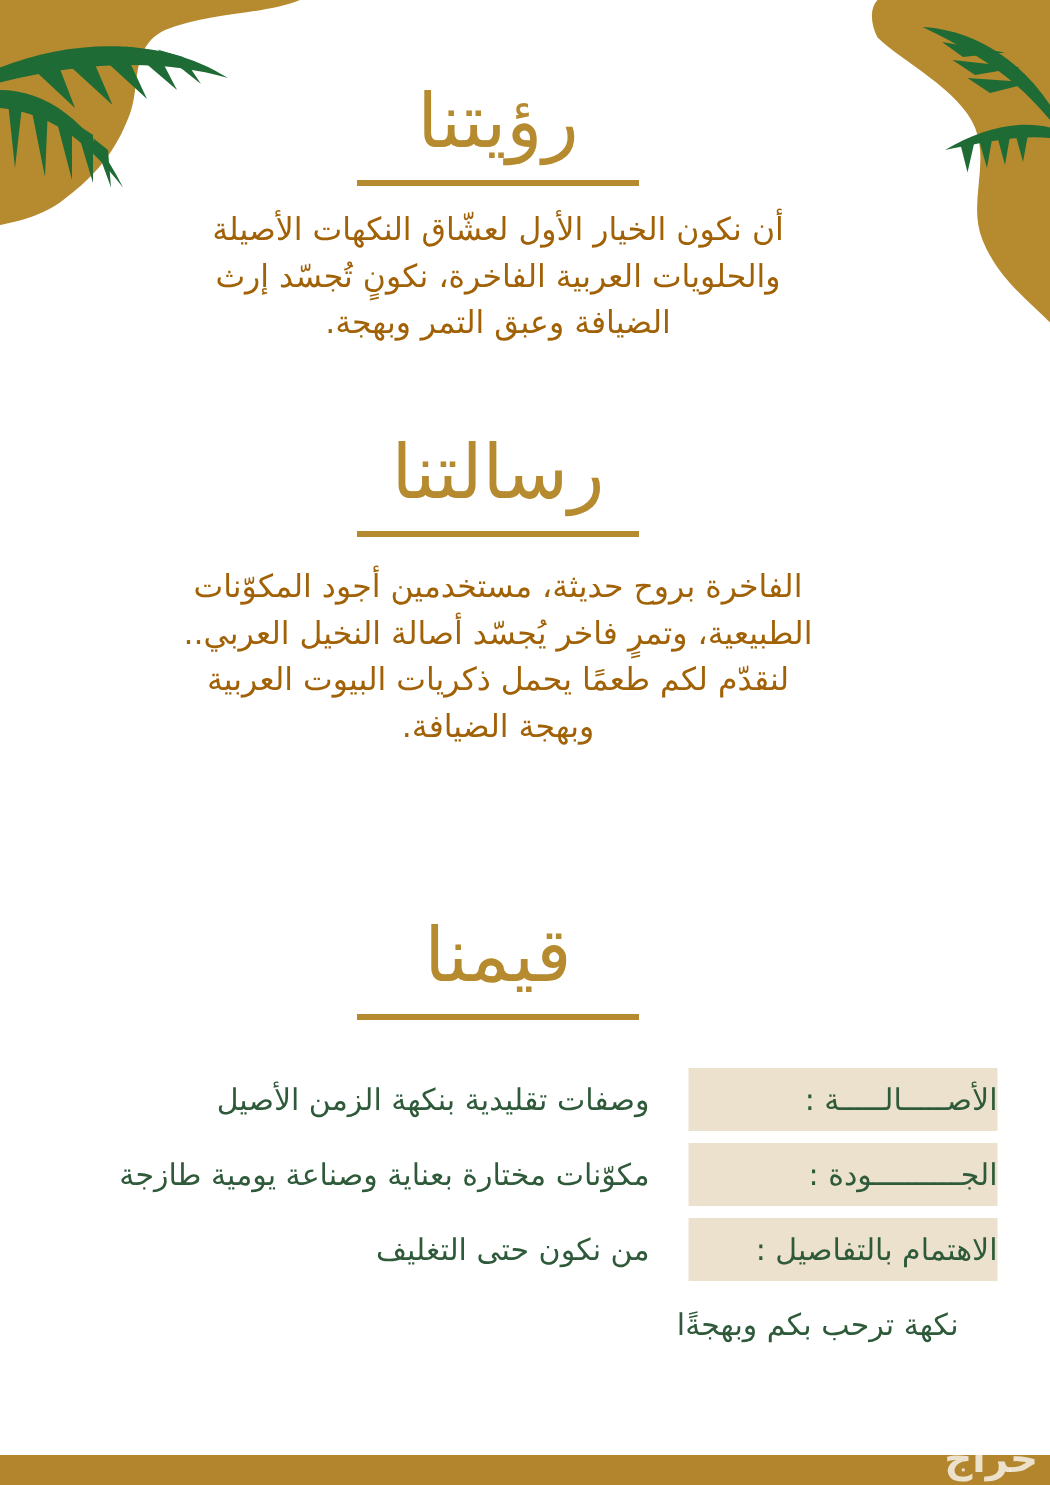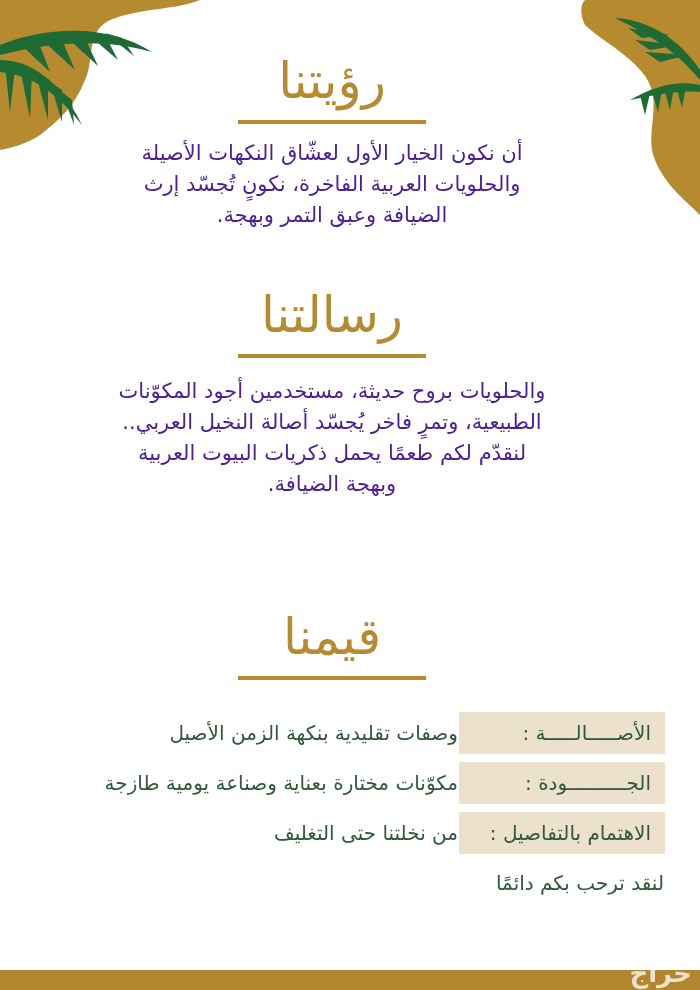--- a/index.html
+++ b/index.html
@@ -17,21 +17,21 @@
       font-weight: normal;
       line-height: 1;
       letter-spacing: 1px;
     }
     .rule {
       height: 4px;
       background: #b68a2e;
       margin: 0 auto;
     }
     .body-text {
-      color: #4c1d95;
+      color: #a16207;
       font-family: "DejaVu Sans", sans-serif;
       font-size: 21px;
       line-height: 31px;
       margin: 16px auto;
       direction: rtl;
     }
 
     .values { position: absolute; left: 0; top: 712px; width: 700px; }
     .value-row {
       position: absolute;
@@ -42,29 +42,29 @@
       align-items: center;
       direction: rtl;
     }
     .value-label {
       width: 206px;
       height: 42px;
       background: #ebe1cc;
       color: #2e5a3a;
       font-size: 20px;
       line-height: 42px;
-      padding-right: 14px;
+      padding-right: 0;
       text-align: right;
       white-space: nowrap;
     }
     .value-desc {
       color: #2e5a3a;
       font-size: 20px;
       line-height: 42px;
-      padding-right: 1px;
+      padding-right: 26px;
       white-space: nowrap;
     }
 
     .footer-bar {
       position: absolute; left: 0; bottom: 0; width: 700px; height: 20px;
       background: #b3862e;
     }
     .watermark {
       position: absolute; right: 8px; bottom: 2px;
       font-size: 26px; color: rgba(255,255,255,0.75);
@@ -114,21 +114,21 @@
     <div>أن نكون الخيار الأول لعشّاق النكهات الأصيلة</div>
     <div>والحلويات العربية الفاخرة، نكونٍ تُجسّد إرث</div>
     <div>الضيافة وعبق التمر وبهجة.</div>
   </div>
 </section>
 
 <section class="section" style="top:290px;">
   <h1 class="heading">رسالتنا</h1>
   <div class="rule" style="width:188px; margin-top:14px;"></div>
   <div class="body-text" style="margin-top:18px; width:480px;">
-    <div>والحلويات بروح حديثة، مستخدمين أجود المكوّنات</div>
+    <div>الفاخرة بروح حديثة، مستخدمين أجود المكوّنات</div>
     <div>الطبيعية، وتمرٍ فاخر يُجسّد أصالة النخيل العربي..</div>
     <div>لنقدّم لكم طعمًا يحمل ذكريات البيوت العربية</div>
     <div>وبهجة الضيافة.</div>
   </div>
 </section>
 
 <section class="section" style="top:612px;">
   <h1 class="heading">قيمنا</h1>
   <div class="rule" style="width:188px; margin-top:14px;"></div>
 </section>
@@ -137,21 +137,21 @@
   <div class="value-row" style="top:0;">
     <div class="value-label">الأصـــــالـــــة :</div>
     <div class="value-desc">وصفات تقليدية بنكهة الزمن الأصيل</div>
   </div>
   <div class="value-row" style="top:50px;">
     <div class="value-label">الجــــــــــودة :</div>
     <div class="value-desc">مكوّنات مختارة بعناية وصناعة يومية طازجة</div>
   </div>
   <div class="value-row" style="top:100px;">
     <div class="value-label">الاهتمام بالتفاصيل :</div>
-    <div class="value-desc">من نخلتنا حتى التغليف</div>
+    <div class="value-desc">من نكون حتى التغليف</div>
   </div>
   <div class="value-row" style="top:150px;">
-    <div class="value-desc">لنقد ترحب بكم دائمًا</div>
+    <div class="value-desc">نكهة ترحب بكم وبهجةًا</div>
   </div>
 </div>
 
 <div class="footer-bar"></div>
 <div class="watermark">حراج</div>
 
 </body></html>

